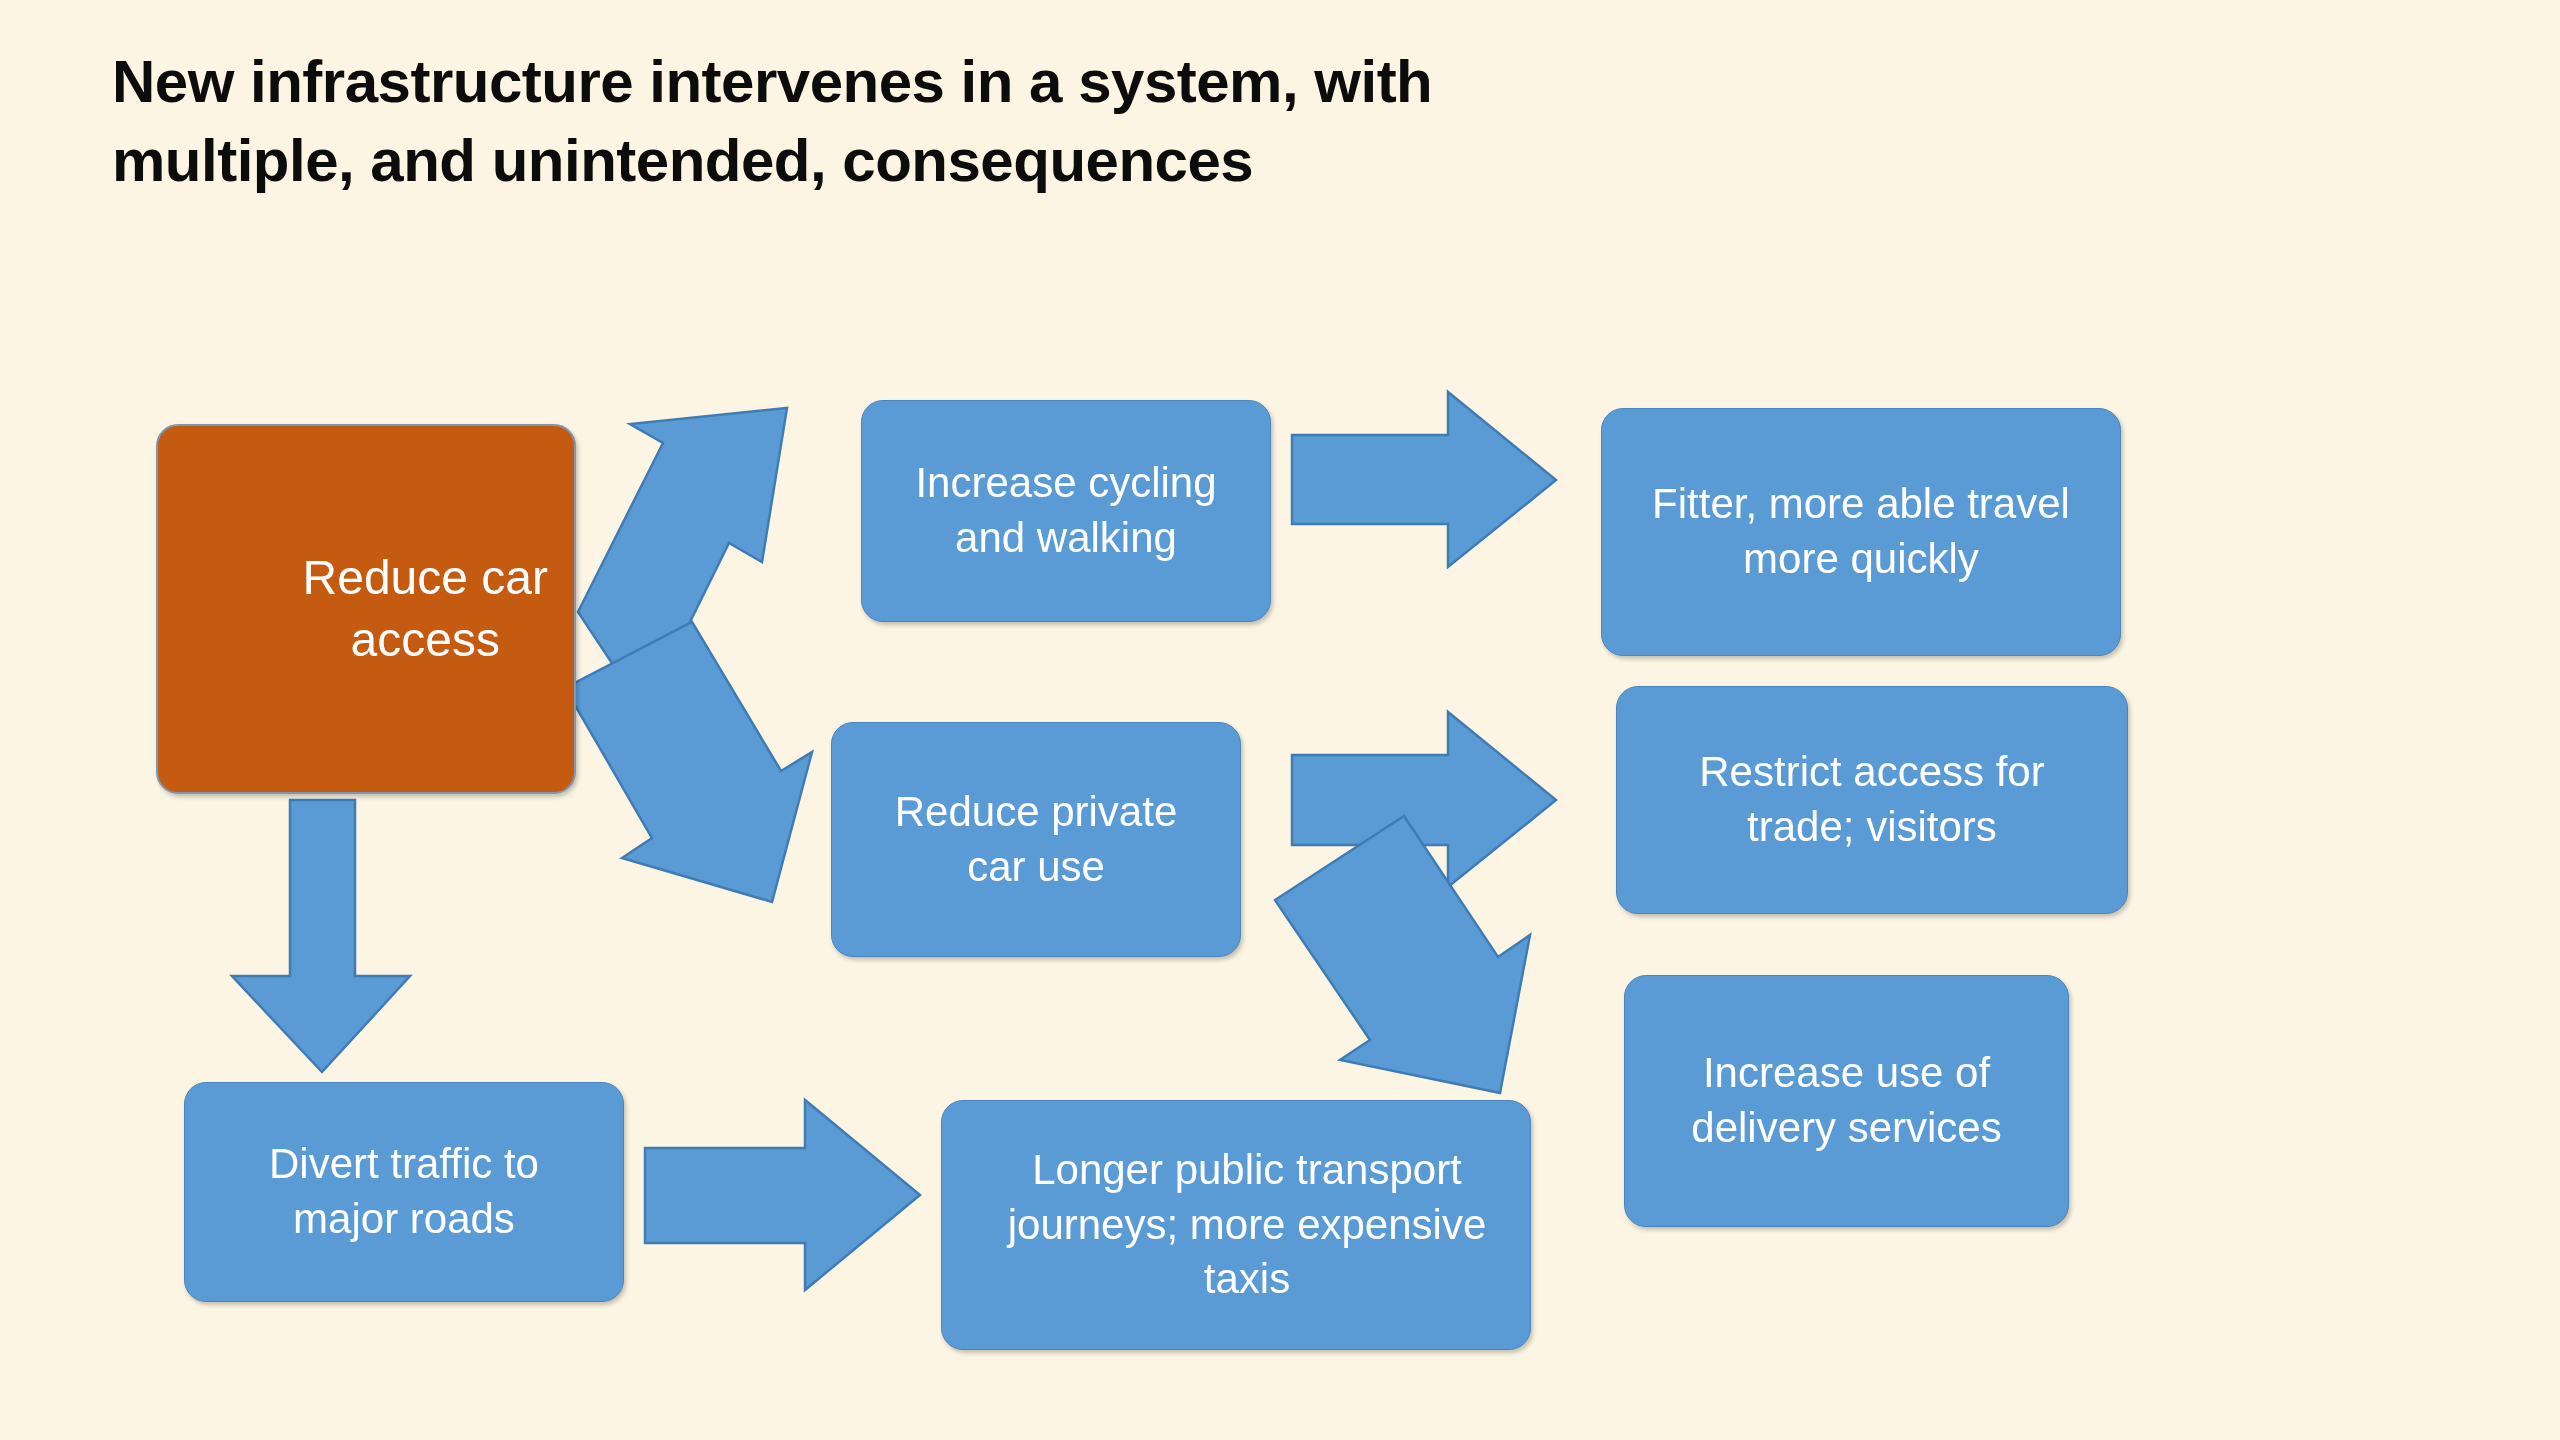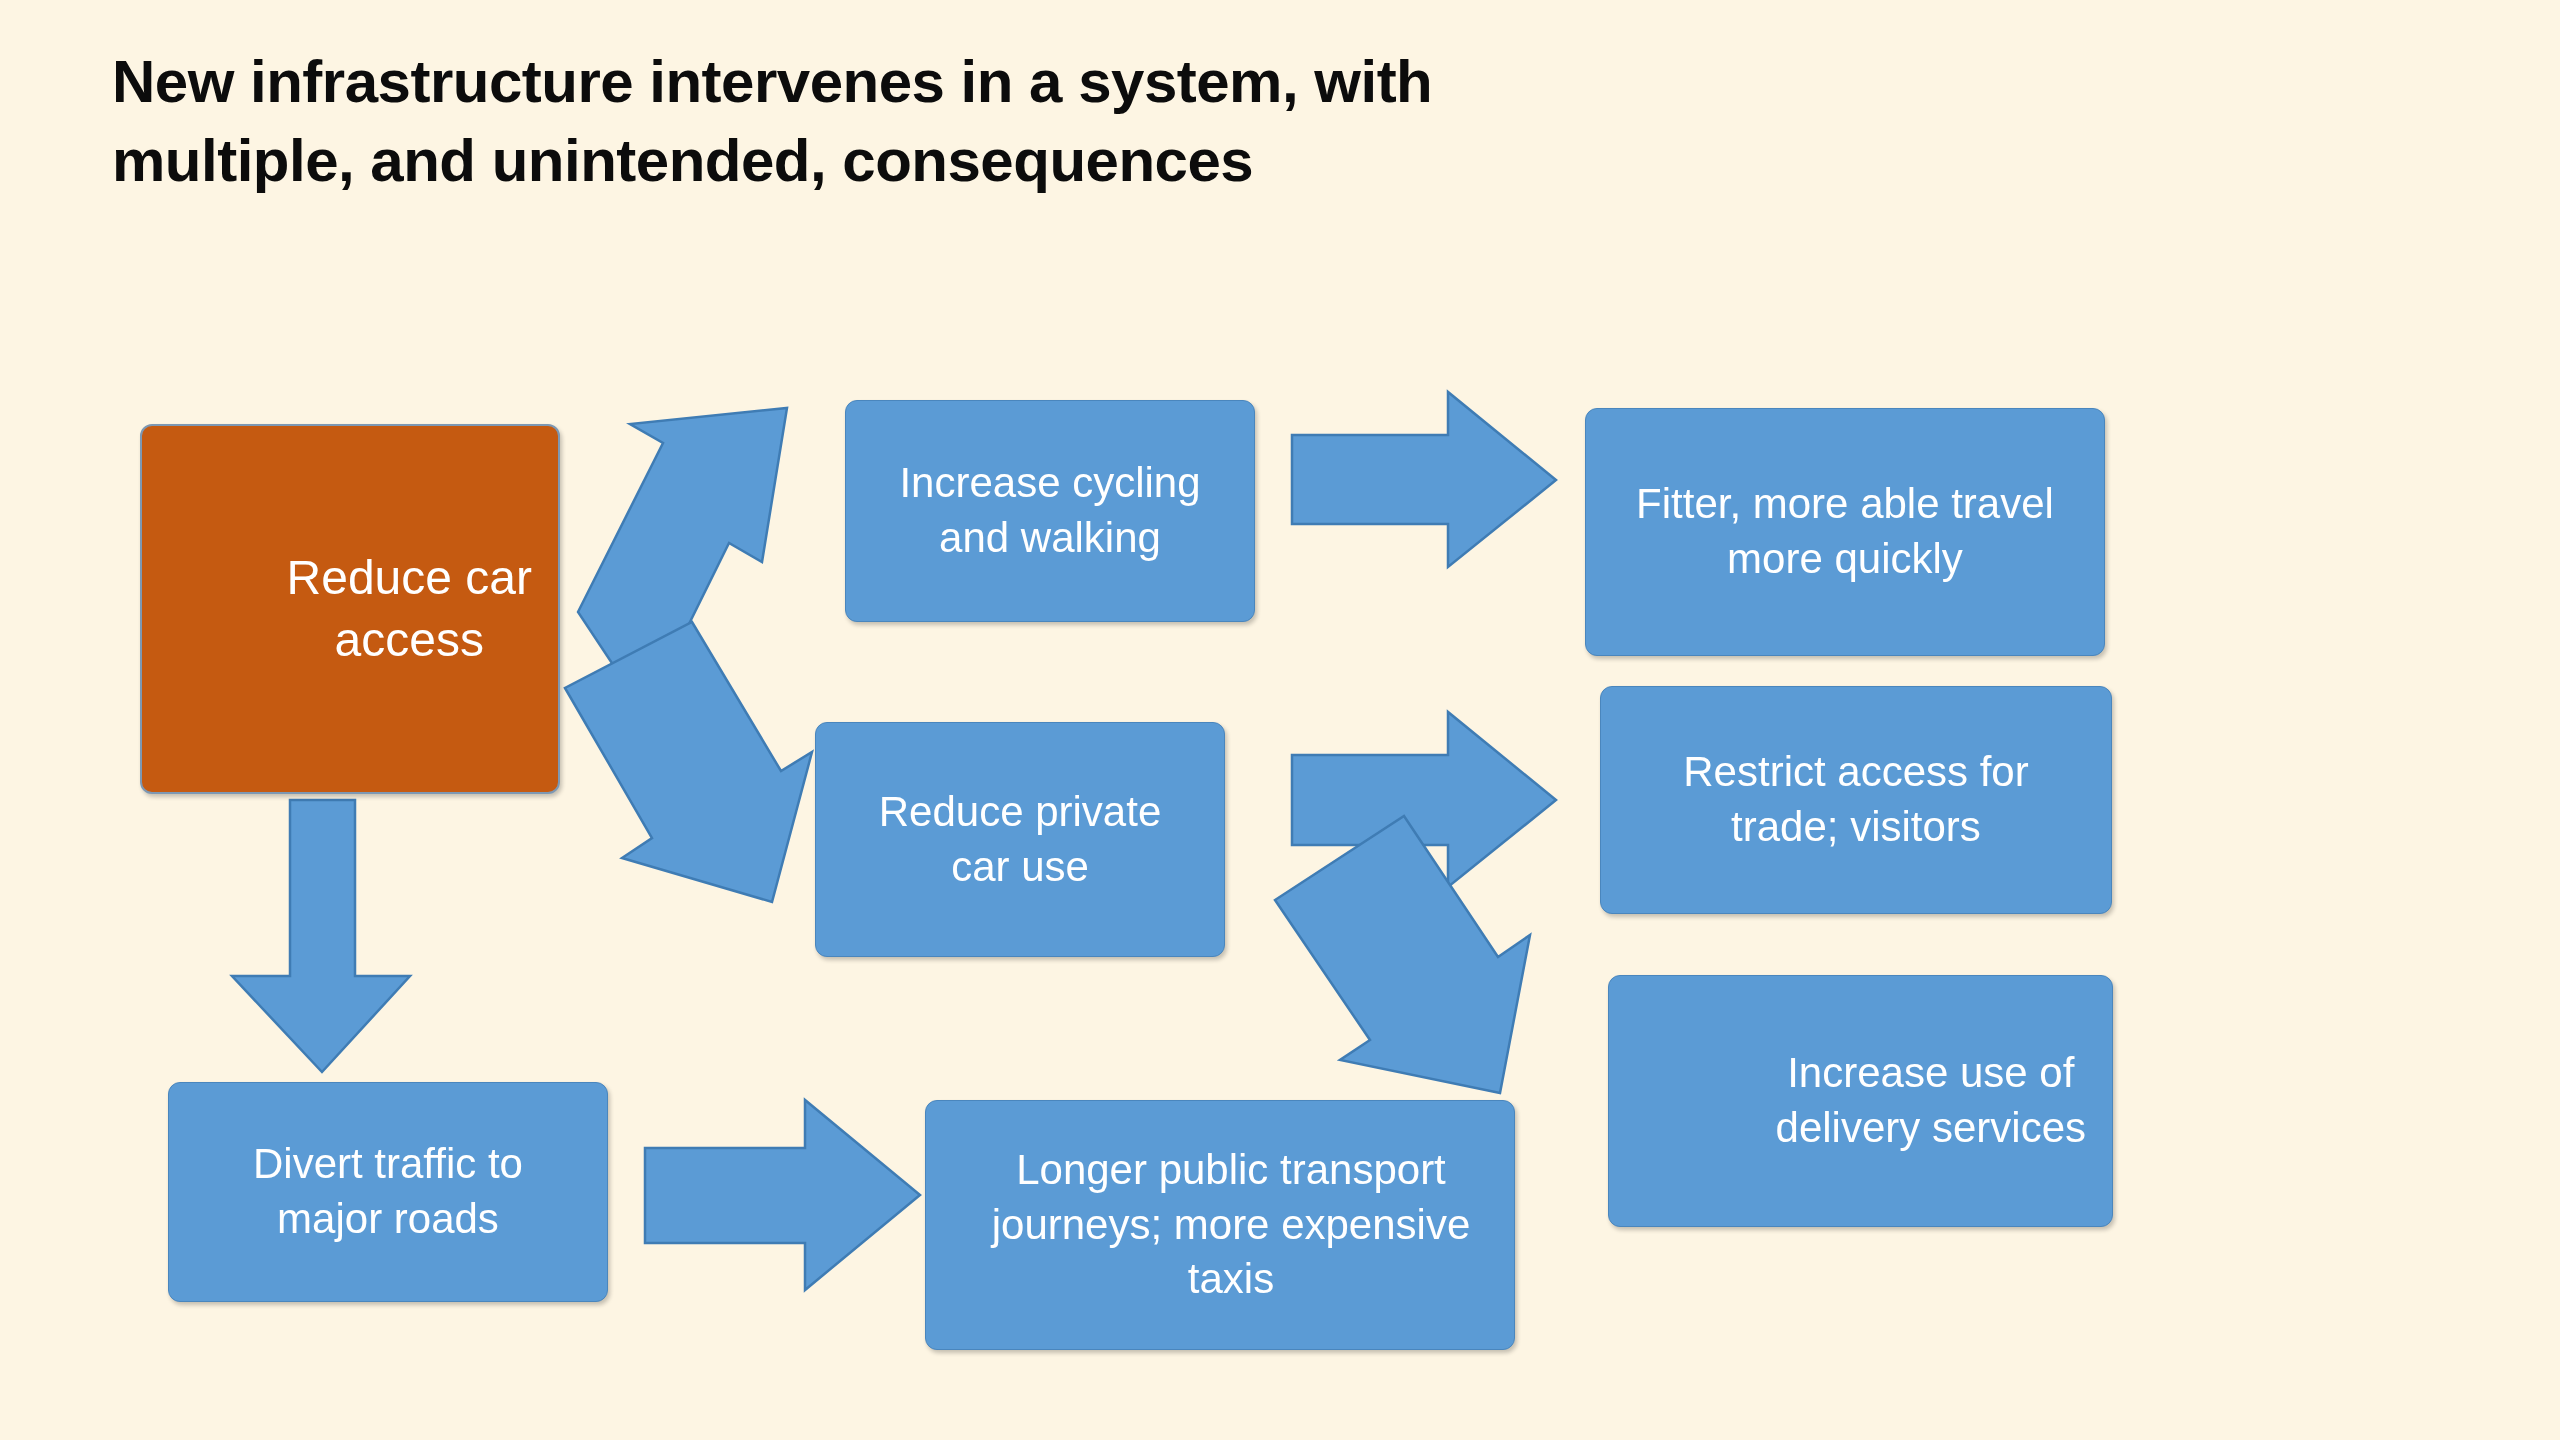--- a/index.html
+++ b/index.html
@@ -32,27 +32,28 @@
   }
 
   
   .node {
     position: absolute;
     box-sizing: border-box;
     display: flex;
     align-items: center;
     justify-content: center;
     text-align: center;
-    border-radius: 12px;
+    border-radius: 22px;
     color: #FFFFFF;
     font-family: "Liberation Sans", sans-serif;
     font-size: 42px;
     line-height: 1.30;
     padding: 8px 26px;
     box-shadow: 2px 3px 4px rgba(0,0,0,0.22);
+    margin-left: 16px;
   }
   .node.blue {
     background: #5B9BD5;
     border: 1.5px solid #4A86BD;
   }
   .node.orange {
     background: #C55A11;
     border: 2px solid #7D98B3;
     font-size: 48px;
     justify-content: flex-end;
@@ -116,21 +117,21 @@
   <div class="node blue" style="left:815px; top:722px; width:410px; height:235px;">
     <span class="label">Reduce private
 car use</span>
   </div>
 
   <div class="node blue" style="left:1600px; top:686px; width:512px; height:228px;">
     <span class="label">Restrict access for
 trade; visitors</span>
   </div>
 
-  <div class="node blue" style="left:1608px; top:975px; width:505px; height:252px;justify-content:flex-end;">
+  <div class="node blue" style="left:1608px; top:975px; width:445px; height:252px;">
     <span class="label">Increase use of
 delivery services</span>
   </div>
 
   <div class="node blue" style="left:168px; top:1082px; width:440px; height:220px;">
     <span class="label">Divert traffic to
 major roads</span>
   </div>
 
   <div class="node blue" style="left:925px; top:1100px; width:590px; height:250px;padding-left:48px;">

